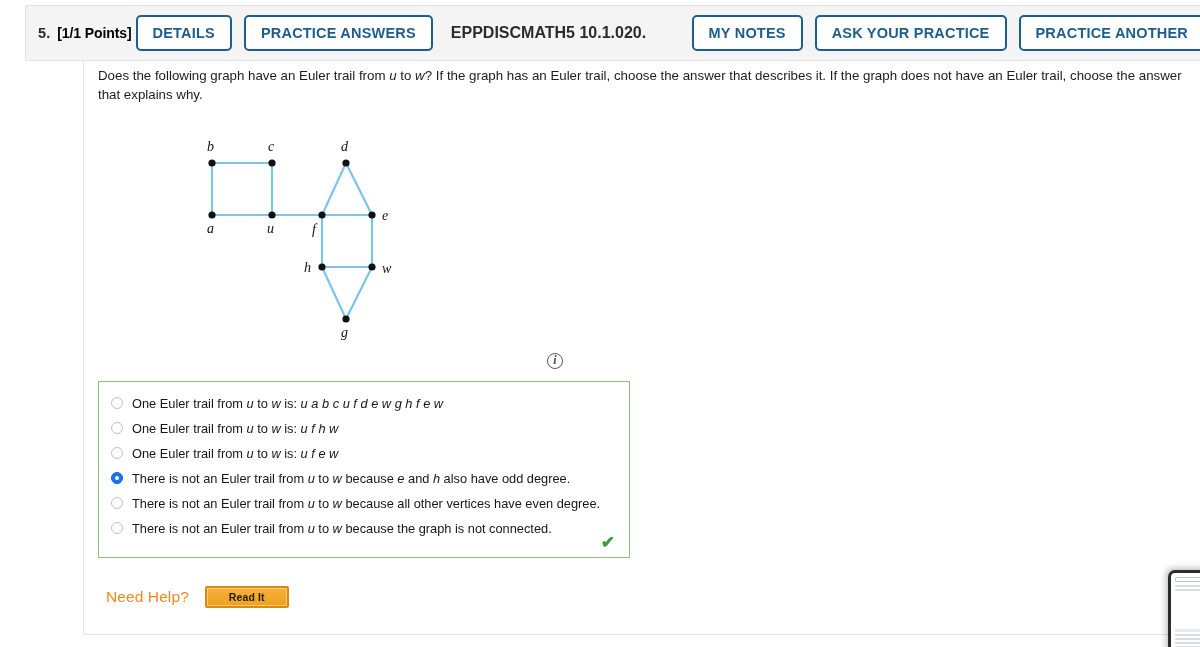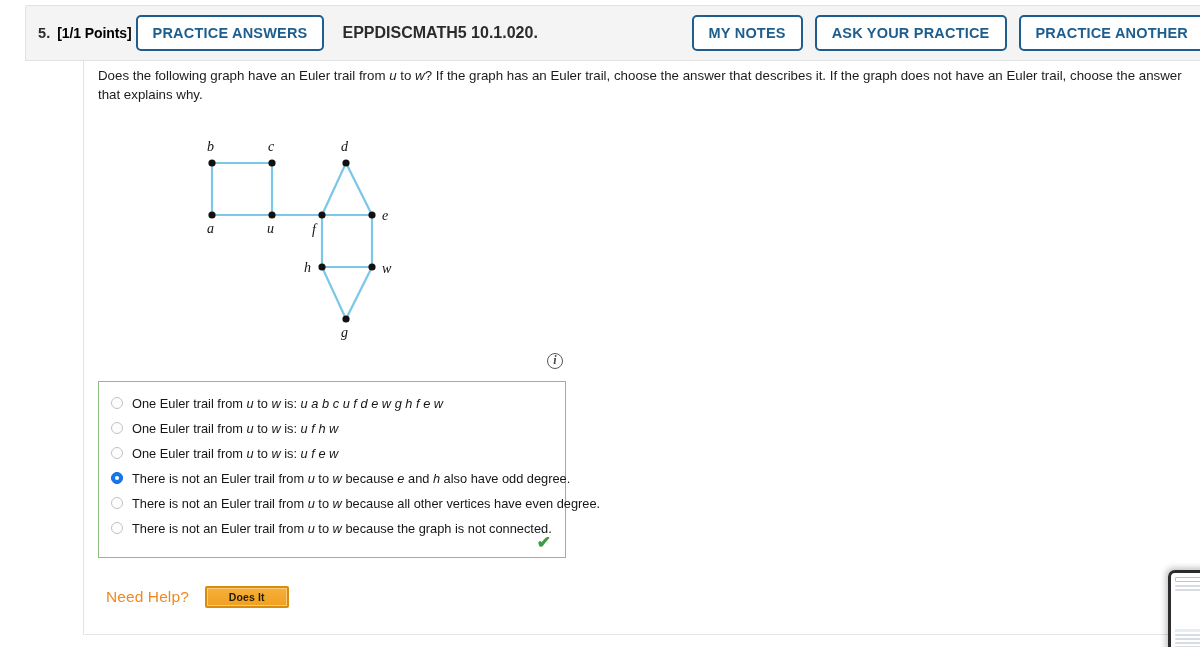--- a/index.html
+++ b/index.html
@@ -118,21 +118,21 @@
     font-size: 12px;
     line-height: 13px;
     text-align: center;
     cursor: pointer;
   }
 
   
   .answers {
     position: absolute;
     left: 14px; top: 320px;
-    width: 468px;
+    width: 532px;
     border: 1px solid #8fbe84;
     background: #ffffff;
     padding: 9px 0 16px 0;
   }
   .opt {
     display: flex;
     align-items: flex-start;
     padding: 4px 10px 4px 12px;
     min-height: 25px;
     cursor: pointer;
@@ -235,20 +235,21 @@
   }
 </style>
 </head>
 <body>
 
 <div id="root">
 
   <div class="qheader">
     <span class="qnum">5.</span>
     <span class="qpoints">[1/1 Points]</span>
+    <button class="hdr-btn">DETAILS</button>
     <button class="hdr-btn">PRACTICE ANSWERS</button>
     <span class="qcode">EPPDISCMATH5 10.1.020.</span>
     <div class="hdr-right">
       <button class="hdr-btn">MY NOTES</button>
       <button class="hdr-btn">ASK YOUR PRACTICE</button>
       <button class="hdr-btn">PRACTICE ANOTHER</button>
     </div>
   </div>
 
   <div class="qbody">
@@ -321,21 +322,21 @@
           <div class="opt">
             <span class="radio"></span>
             <span class="opt-label">There is not an Euler trail from <i>u</i> to <i>w</i> because the graph is not connected.</span>
           </div>
         </div>
       <span class="check">✔</span>
     </div>
 
     <div class="needhelp">
       <span class="needhelp-label">Need Help?</span>
-      <button class="readit">Does It</button>
+      <button class="readit">Read It</button>
     </div>
 
   </div>
 
   <div class="preview">
     <div class="pv-row">
       <div class="pv-chip" style="width:26px"></div>
 
     </div>
     <div class="pv-line" style="width:92%"></div>

